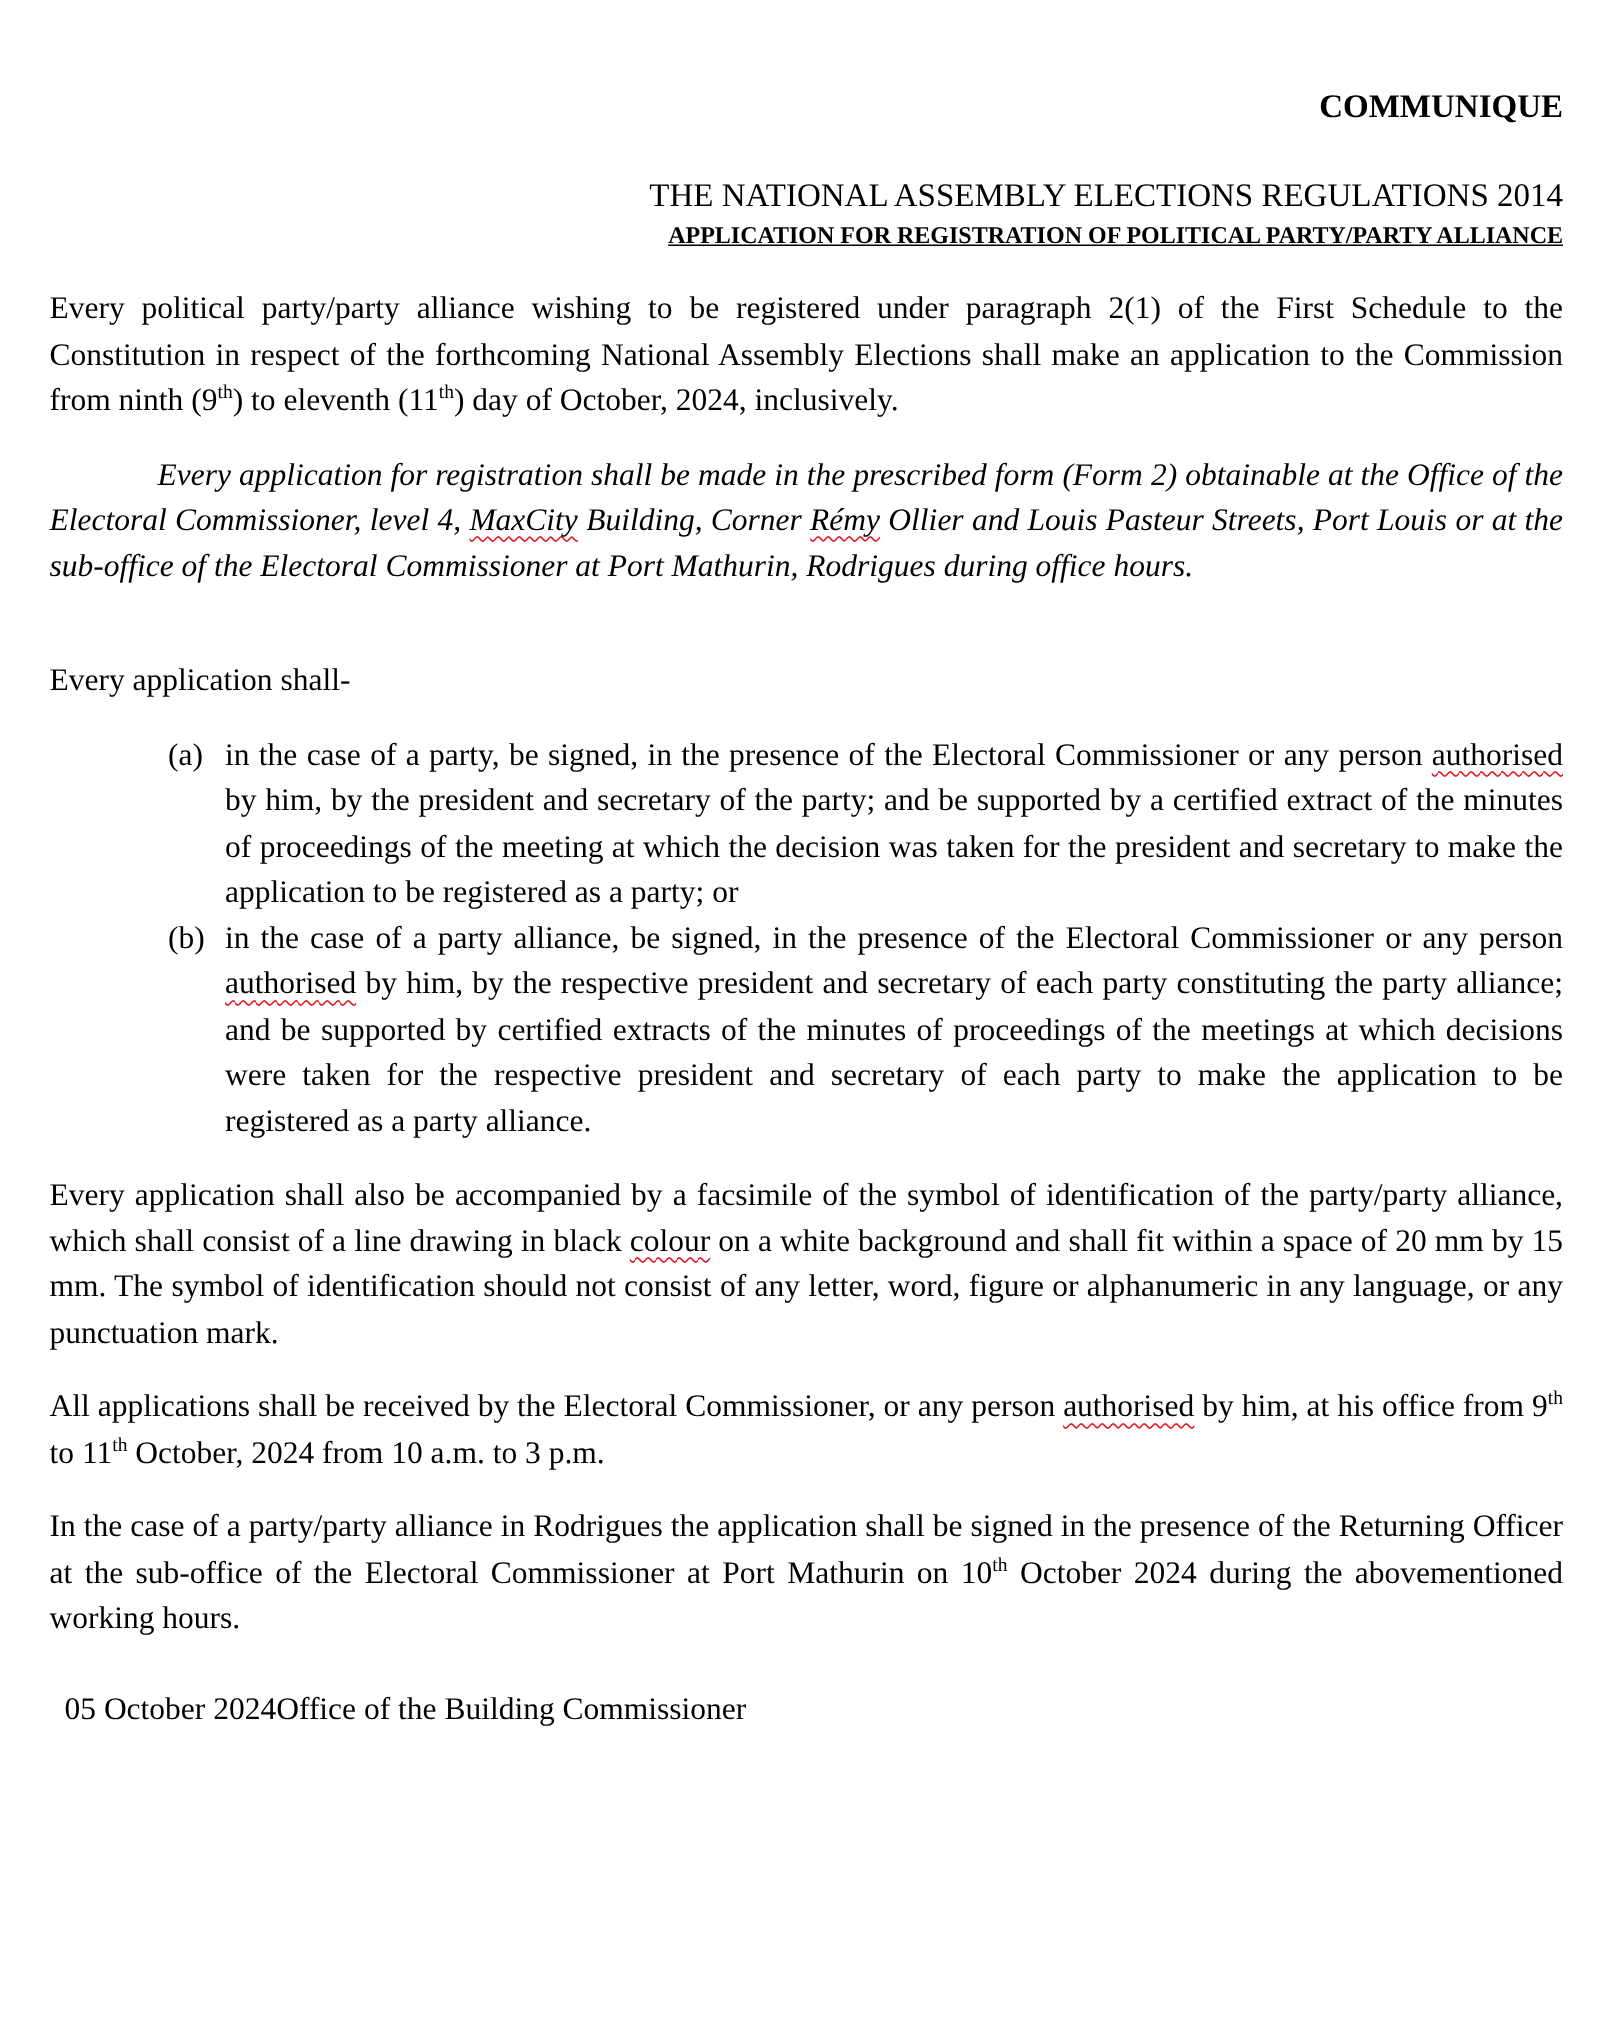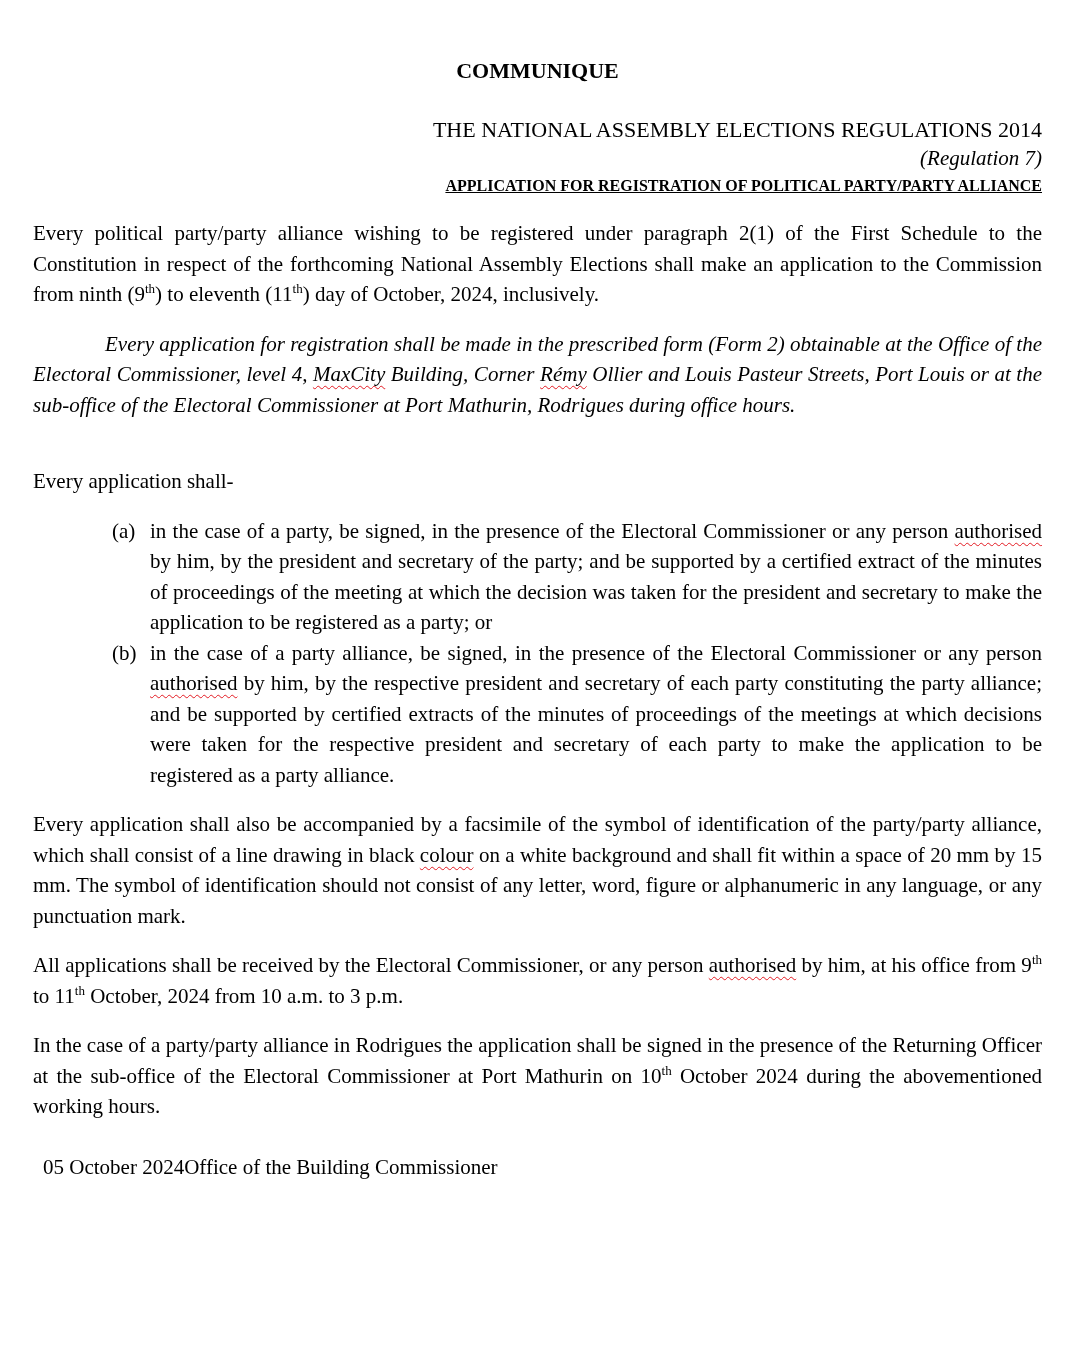--- a/index.html
+++ b/index.html
@@ -21,21 +21,21 @@
     width: 1080px;
     height: 1350px;
     padding: 56px 38px 0 33px;
     overflow: hidden;
   }
   .headgroup { text-align: right; line-height: 28px; }
   .doc-title {
     font-weight: bold;
     font-size: 22px;
     margin: 0 0 30px 0;
-    text-align: center;
+    text-align: right;
     line-height: 30px;
   }
   .doc-subtitle { font-size: 22px; font-weight: normal; margin: 0; }
   .regulation-line { font-style: italic; font-size: 21px; margin: 0; }
   .doc-heading { font-weight: bold; font-size: 16px; margin: 0 0 18px 0; text-decoration: underline; }
   p.body-par {
     text-align: justify;
     line-height: 30.5px;
     margin: 0 0 19px 0;
   }
@@ -68,21 +68,20 @@
 </style>
 </head>
 <body>
 
 <div class="page">
 
   <h1 class="doc-title">COMMUNIQUE</h1>
 
   <div class="headgroup">
     <p class="doc-subtitle">THE NATIONAL ASSEMBLY ELECTIONS REGULATIONS 2014</p>
-    <p class="regulation-line">(Regulation 7)</p>
     <p class="doc-heading">APPLICATION FOR REGISTRATION OF POLITICAL PARTY/PARTY ALLIANCE</p>
   </div>
 
   <p class="body-par"><span>Every political party/party alliance wishing to be registered under paragraph 2(1) of the First Schedule to the Constitution in respect of the forthcoming National Assembly Elections shall make an application to the Commission from ninth (9</span><sup>th</sup><span>) to eleventh (11</span><sup>th</sup><span>) day of October, 2024, inclusively.</span></p>
 
   <p class="body-par first-indent"><span>Every application for registration shall be made in the prescribed form (Form 2) obtainable at the Office of the Electoral Commissioner, level 4, </span><span class="squiggle">MaxCity</span><span> Building, Corner </span><span class="squiggle">Rémy</span><span> Ollier and Louis Pasteur Streets, Port Louis or at the sub-office of the Electoral Commissioner at Port Mathurin, Rodrigues during office hours.</span></p>
 
 
   <p class="intro-line">Every application shall-</p>
 

